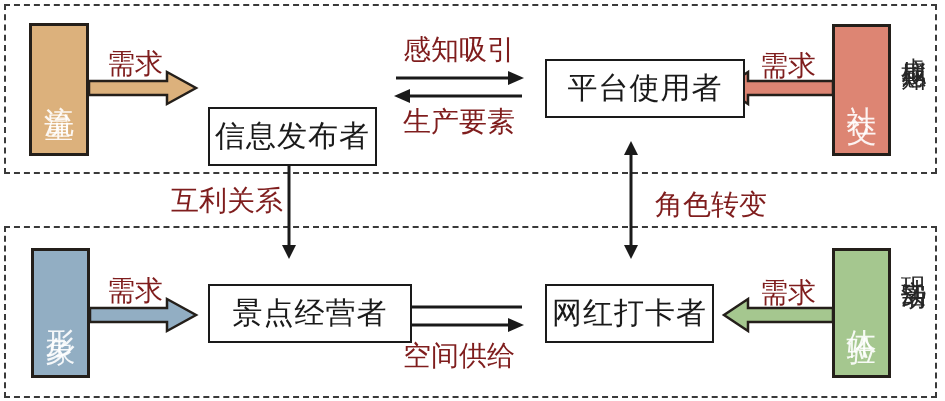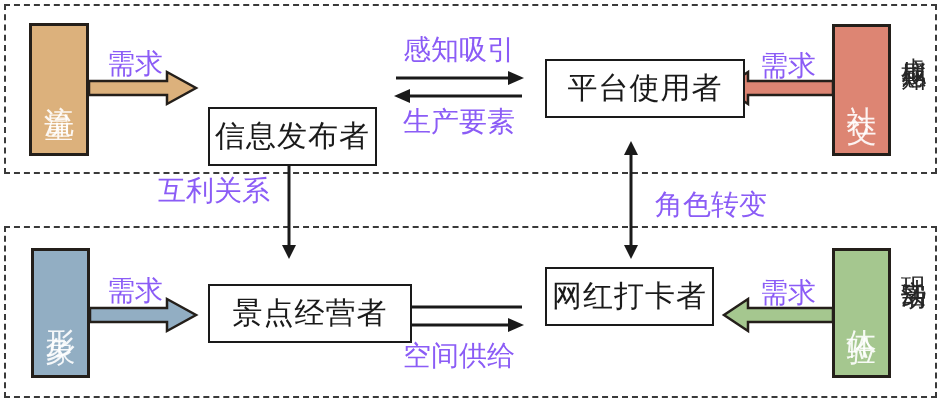--- a/index.html
+++ b/index.html
@@ -45,27 +45,27 @@
     background:#ffffff;
     border:2px solid #1a1a1a;
     display:flex;align-items:center;justify-content:center;
     font-size:30px;
     letter-spacing:1px;
     white-space:nowrap;
   }
   #publisher-box{left:208px;top:59px;width:169px;height:59px;margin-top:48px;}
   #platform-user-box{left:545px;top:59px;width:200px;height:59px;}
   #operator-box{left:208px;top:284px;width:204px;height:59px;}
-  #checker-box{left:545px;top:267px;width:169px;height:59px;}
+  #checker-box{left:545px;top:284px;width:169px;height:59px;}
 
   .flow-label{
     position:absolute;
     font-size:28px;
     white-space:nowrap;
-    color:#8b5cf6;
+    color:#7f1d1d;
   }
   .centered{text-align:center;}
 
   .vside-label{
     position:absolute;
     writing-mode:vertical-rl;
     text-orientation:upright;
     font-size:25px;
     letter-spacing:3px;
     color:#262626;
@@ -138,21 +138,21 @@
   <div id="publisher-box" class="actor-box">信息发布者</div>
   <div id="platform-user-box" class="actor-box">平台使用者</div>
   <div id="operator-box" class="actor-box">景点经营者</div>
   <div id="checker-box" class="actor-box">网红打卡者</div>
 
   <div class="flow-label centered" style="left:95px;top:45px;width:80px;">需求</div>
   <div class="flow-label centered" style="left:384px;top:31px;width:150px;">感知吸引</div>
   <div class="flow-label centered" style="left:384px;top:103px;width:150px;">生产要素</div>
   <div class="flow-label centered" style="left:748px;top:47px;width:80px;">需求</div>
 
-  <div class="flow-label" style="left:158px;top:172px;width:125px;text-align:left;">互利关系</div>
+  <div class="flow-label" style="left:158px;top:182px;width:125px;text-align:right;">互利关系</div>
   <div class="flow-label" style="left:642px;top:186px;width:125px;text-align:right;">角色转变</div>
 
   <div class="flow-label centered" style="left:95px;top:272px;width:80px;">需求</div>
   <div class="flow-label centered" style="left:384px;top:337px;width:150px;">空间供给</div>
   <div class="flow-label centered" style="left:748px;top:274px;width:80px;">需求</div>
 
   <div class="vside-label" style="left:901px;top:37px;height:110px;">虚拟感知</div>
   <div class="vside-label" style="left:901px;top:257px;height:115px;">现实活动</div>
 
 </div>

